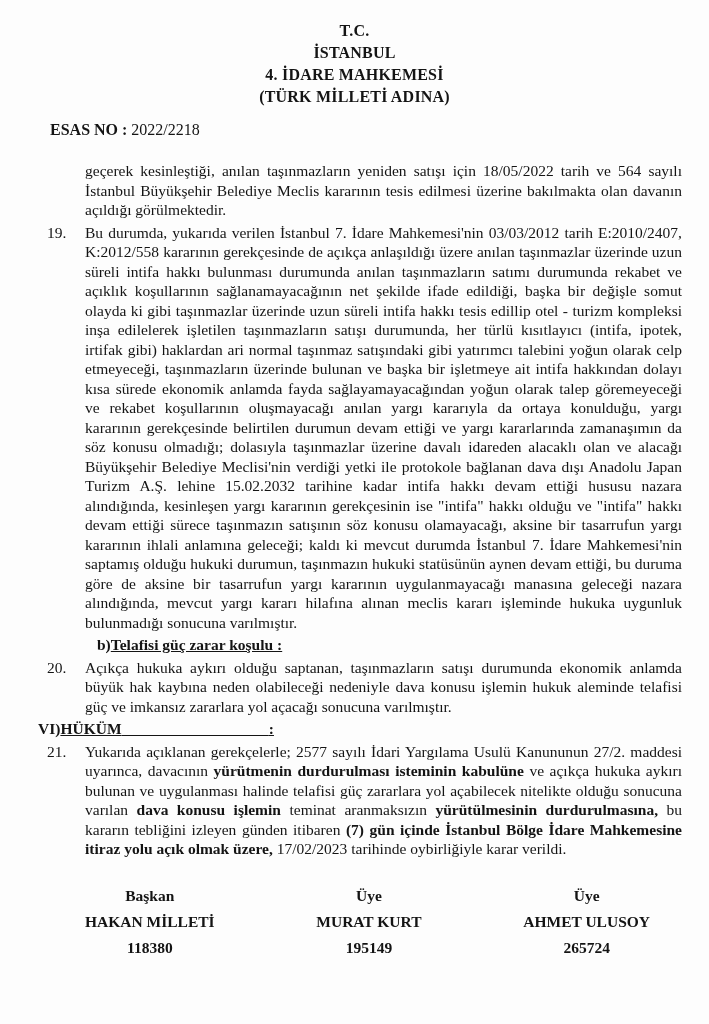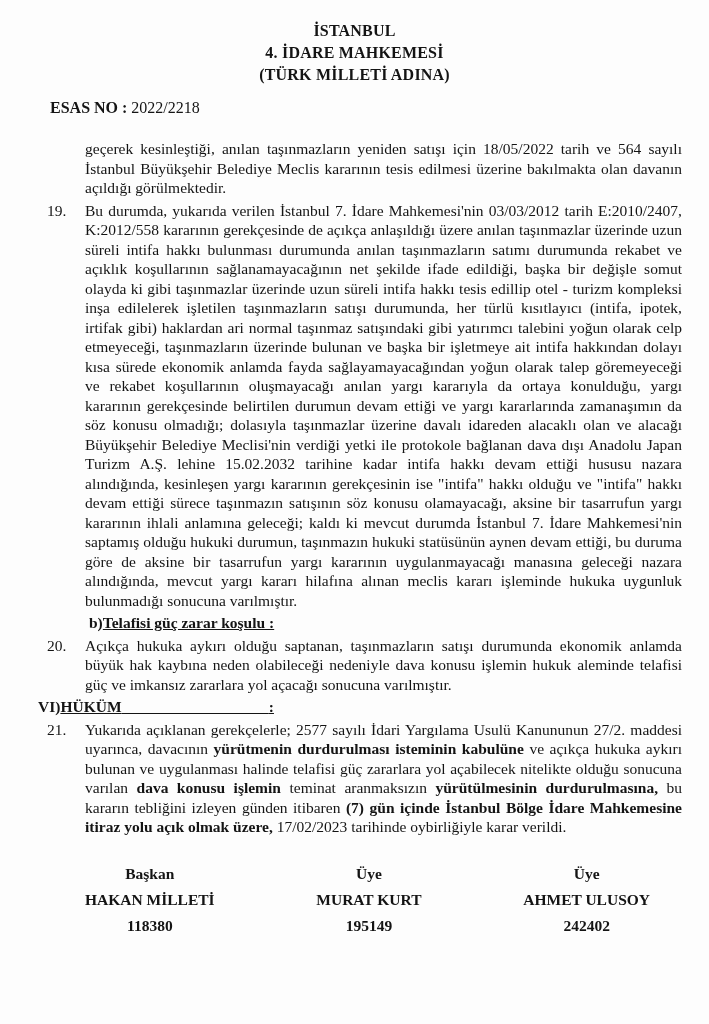--- a/index.html
+++ b/index.html
@@ -41,21 +41,21 @@
     position: relative;
     margin: 0 0 3px 0;
   }
   .num {
     position: absolute;
     left: -38px;
     top: 0;
     text-align: center;
   }
   .heading {
-    margin: 2px 0 3px 4px;
+    margin: 2px 0 3px 12px;
     font-weight: 700;
     text-align: left;
   }
   .outdent { margin-left: -47px; }
   .b { font-weight: 700; }
   .u { text-decoration: underline; }
   .signatures {
     display: flex;
     justify-content: space-between;
     margin: 24px 59px 0 85px;
@@ -65,20 +65,21 @@
     font-weight: bold;
   }
   .sig-col { min-width: 110px; }
 </style>
 </head>
 <body>
 
 <div class="page">
 
   <div class="header">
+    <div>T.C.</div>
     <div>İSTANBUL</div>
     <div>4. İDARE MAHKEMESİ</div>
     <div>(TÜRK MİLLETİ ADINA)</div>
   </div>
 
   <div class="case-row">
     <span class="case-label">ESAS NO :</span>
     <span class="case-value">2022/2218</span>
   </div>
 
@@ -98,17 +99,17 @@
       <div>118380</div>
     </div>
     <div class="sig-col">
       <div>Üye</div>
       <div>MURAT KURT</div>
       <div>195149</div>
     </div>
     <div class="sig-col">
       <div>Üye</div>
       <div>AHMET ULUSOY</div>
-      <div>242402</div>
+      <div>265724</div>
     </div>
   </div>
 
 </div>
 
 </body></html>

